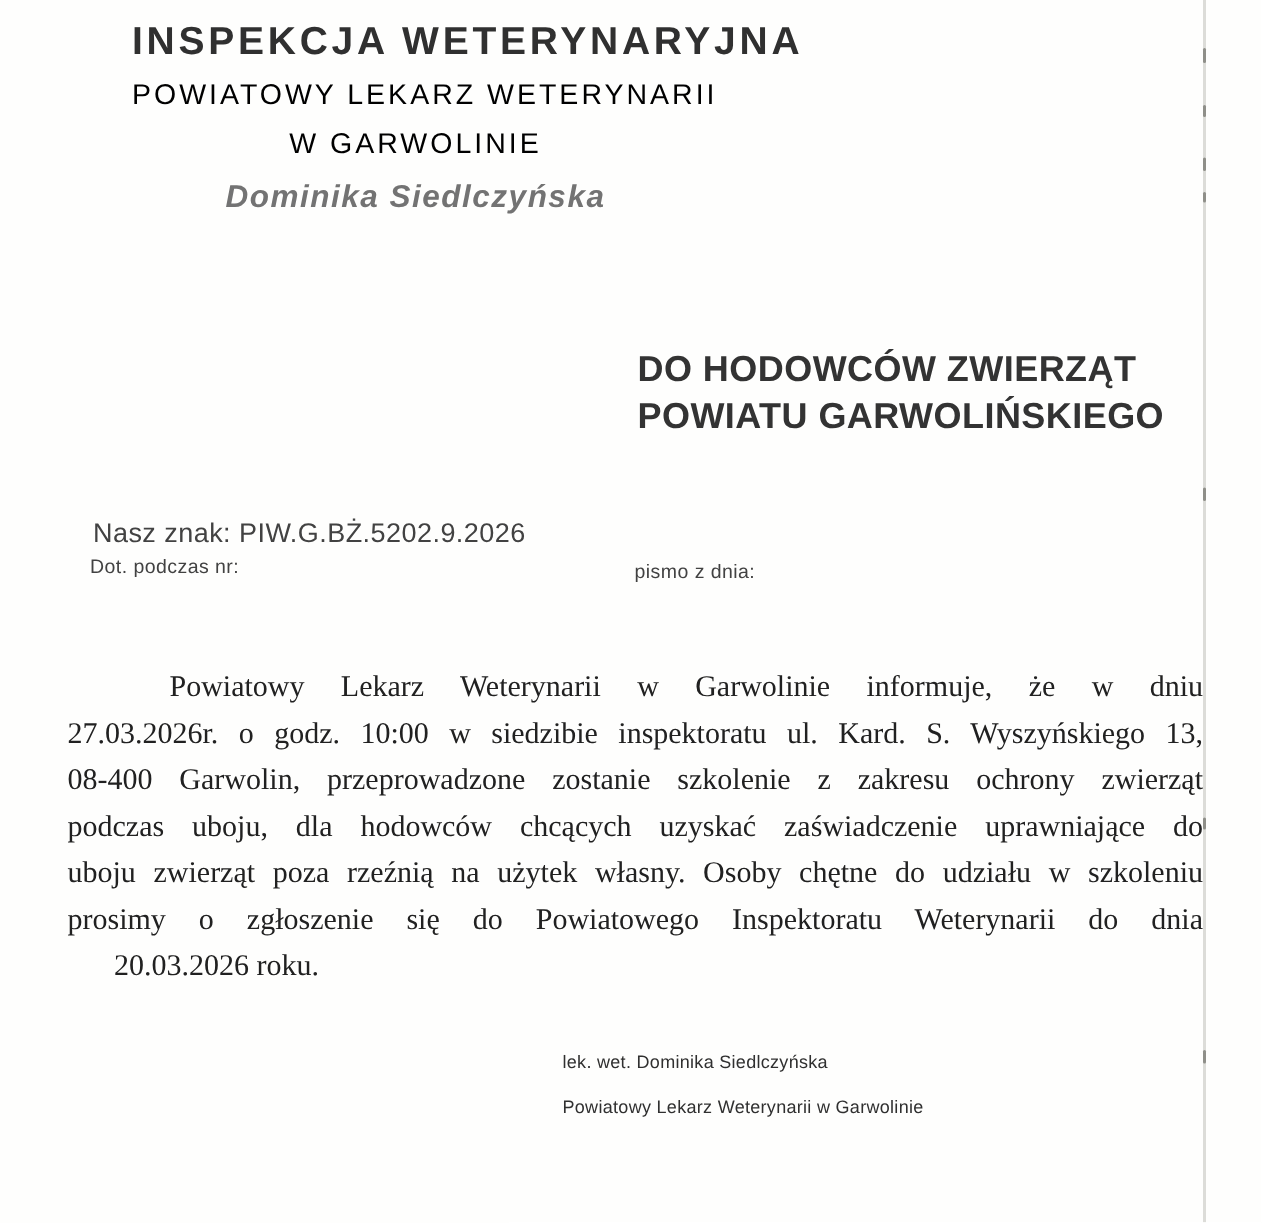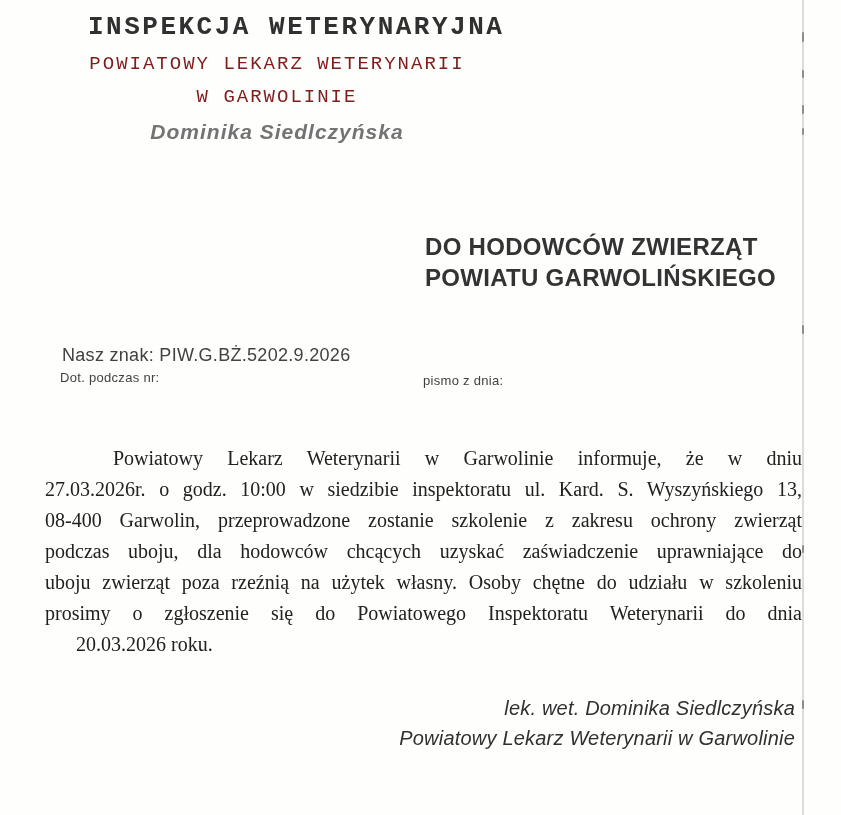--- a/index.html
+++ b/index.html
@@ -44,34 +44,34 @@
   
   .letterhead {
     position: absolute;
     left: 88px;
     top: 10px;
     width: 378px;
     text-align: center;
   }
   .lh-main {
     margin: 0;
-    font-family: Liberation Mono, monospace;
+    font-family: Liberation Sans, sans-serif;
     font-size: 26px;
     font-weight: 600;
     letter-spacing: 2.5px;
     color: #303030;
     line-height: 34px;
     white-space: nowrap;
   }
   .lh-serif {
     margin: 7px 0 0 0;
-    font-family: Liberation Mono, monospace;
+    font-family: Liberation Sans, sans-serif;
     font-size: 19px;
     letter-spacing: 2px;
-    color: #7f1d1d;
+    color: #000000;
     line-height: 26px;
     white-space: nowrap;
   }
   .lh-name {
     margin: 9px 0 0 0;
     font-family: "Liberation Sans", sans-serif;
     font-style: italic;
     font-weight: 700;
     font-size: 21px;
     letter-spacing: 1px;
@@ -140,24 +140,23 @@
   }
   .body-line.indent { text-indent: 68px; }
   .body-line.last   { text-align-last: left; margin-left: 31px; }
 
   
   .signature {
     position: absolute;
     right: 46px;
     top: 693px;
     width: 420px;
-    text-align: right;
-    font-family: "Liberation Sans", sans-serif;
-    font-style: italic;
-    font-size: 20px;
+    text-align: left;
+    font-family: "Liberation Sans", sans-serif;
+    font-size: 12px;
     line-height: 30px;
     color: #303030;
     letter-spacing: 0.2px;
   }
 </style>
 </head>
 <body>
 
 <div class="page">
 

